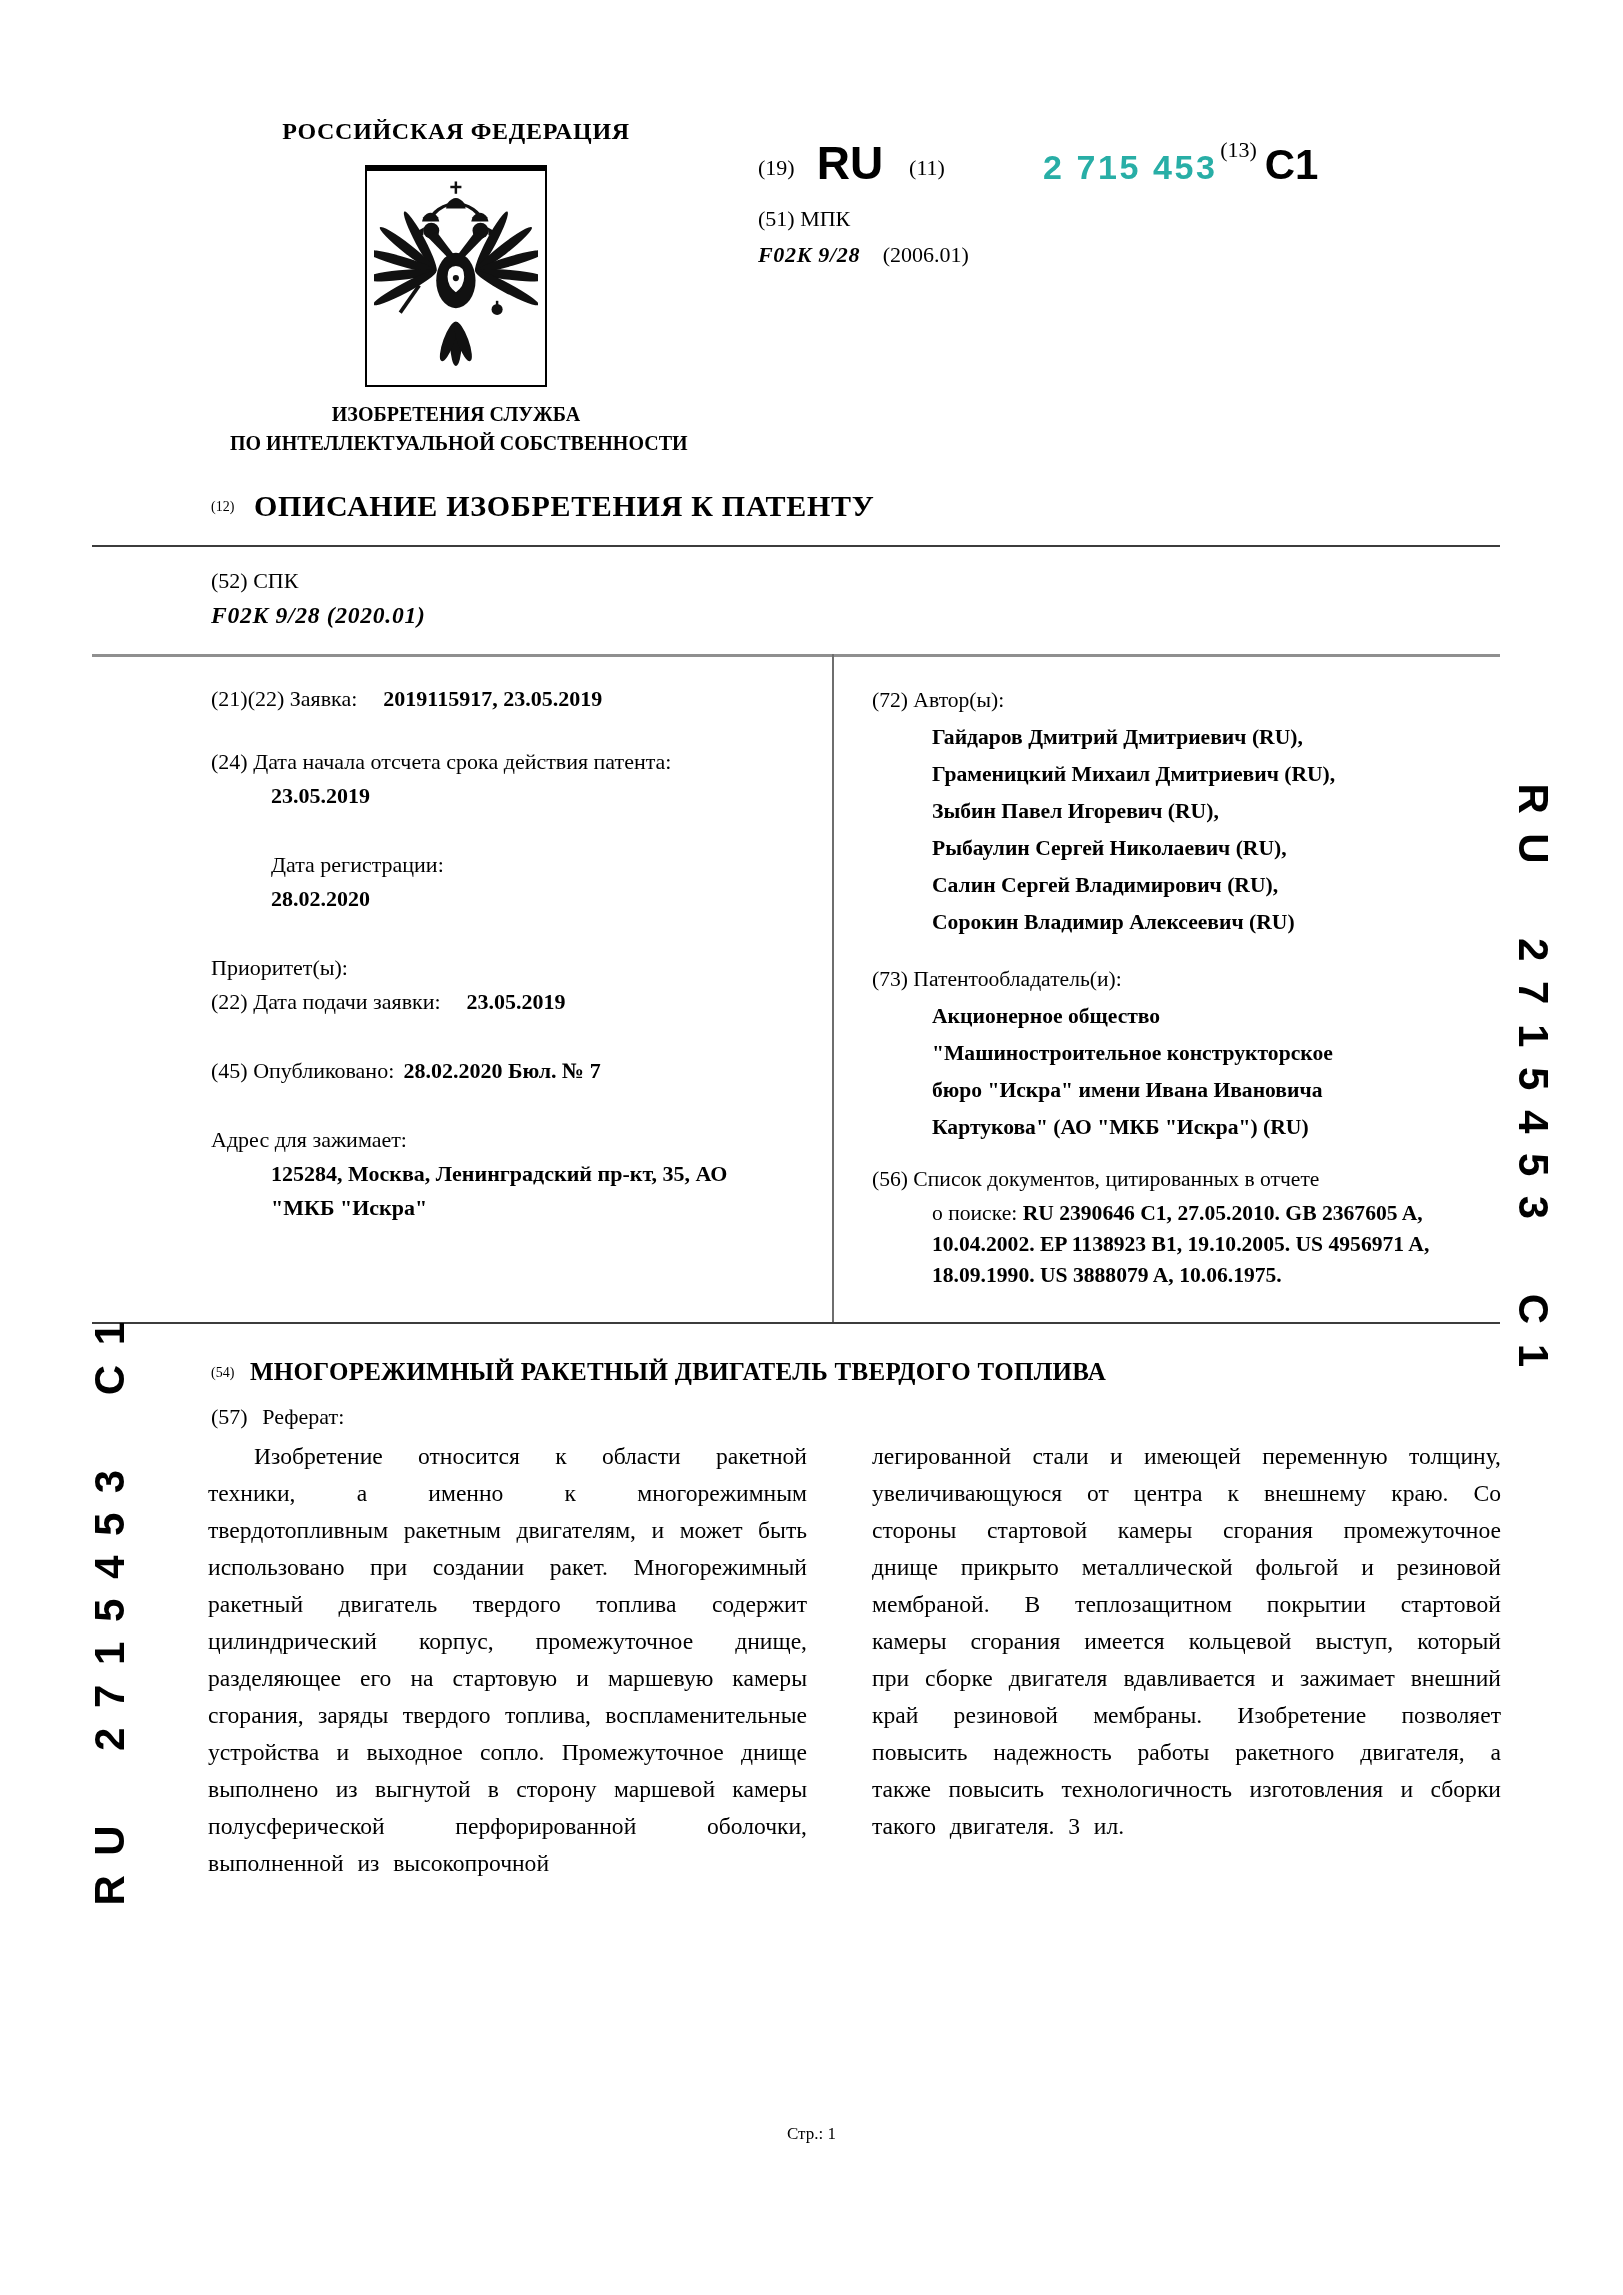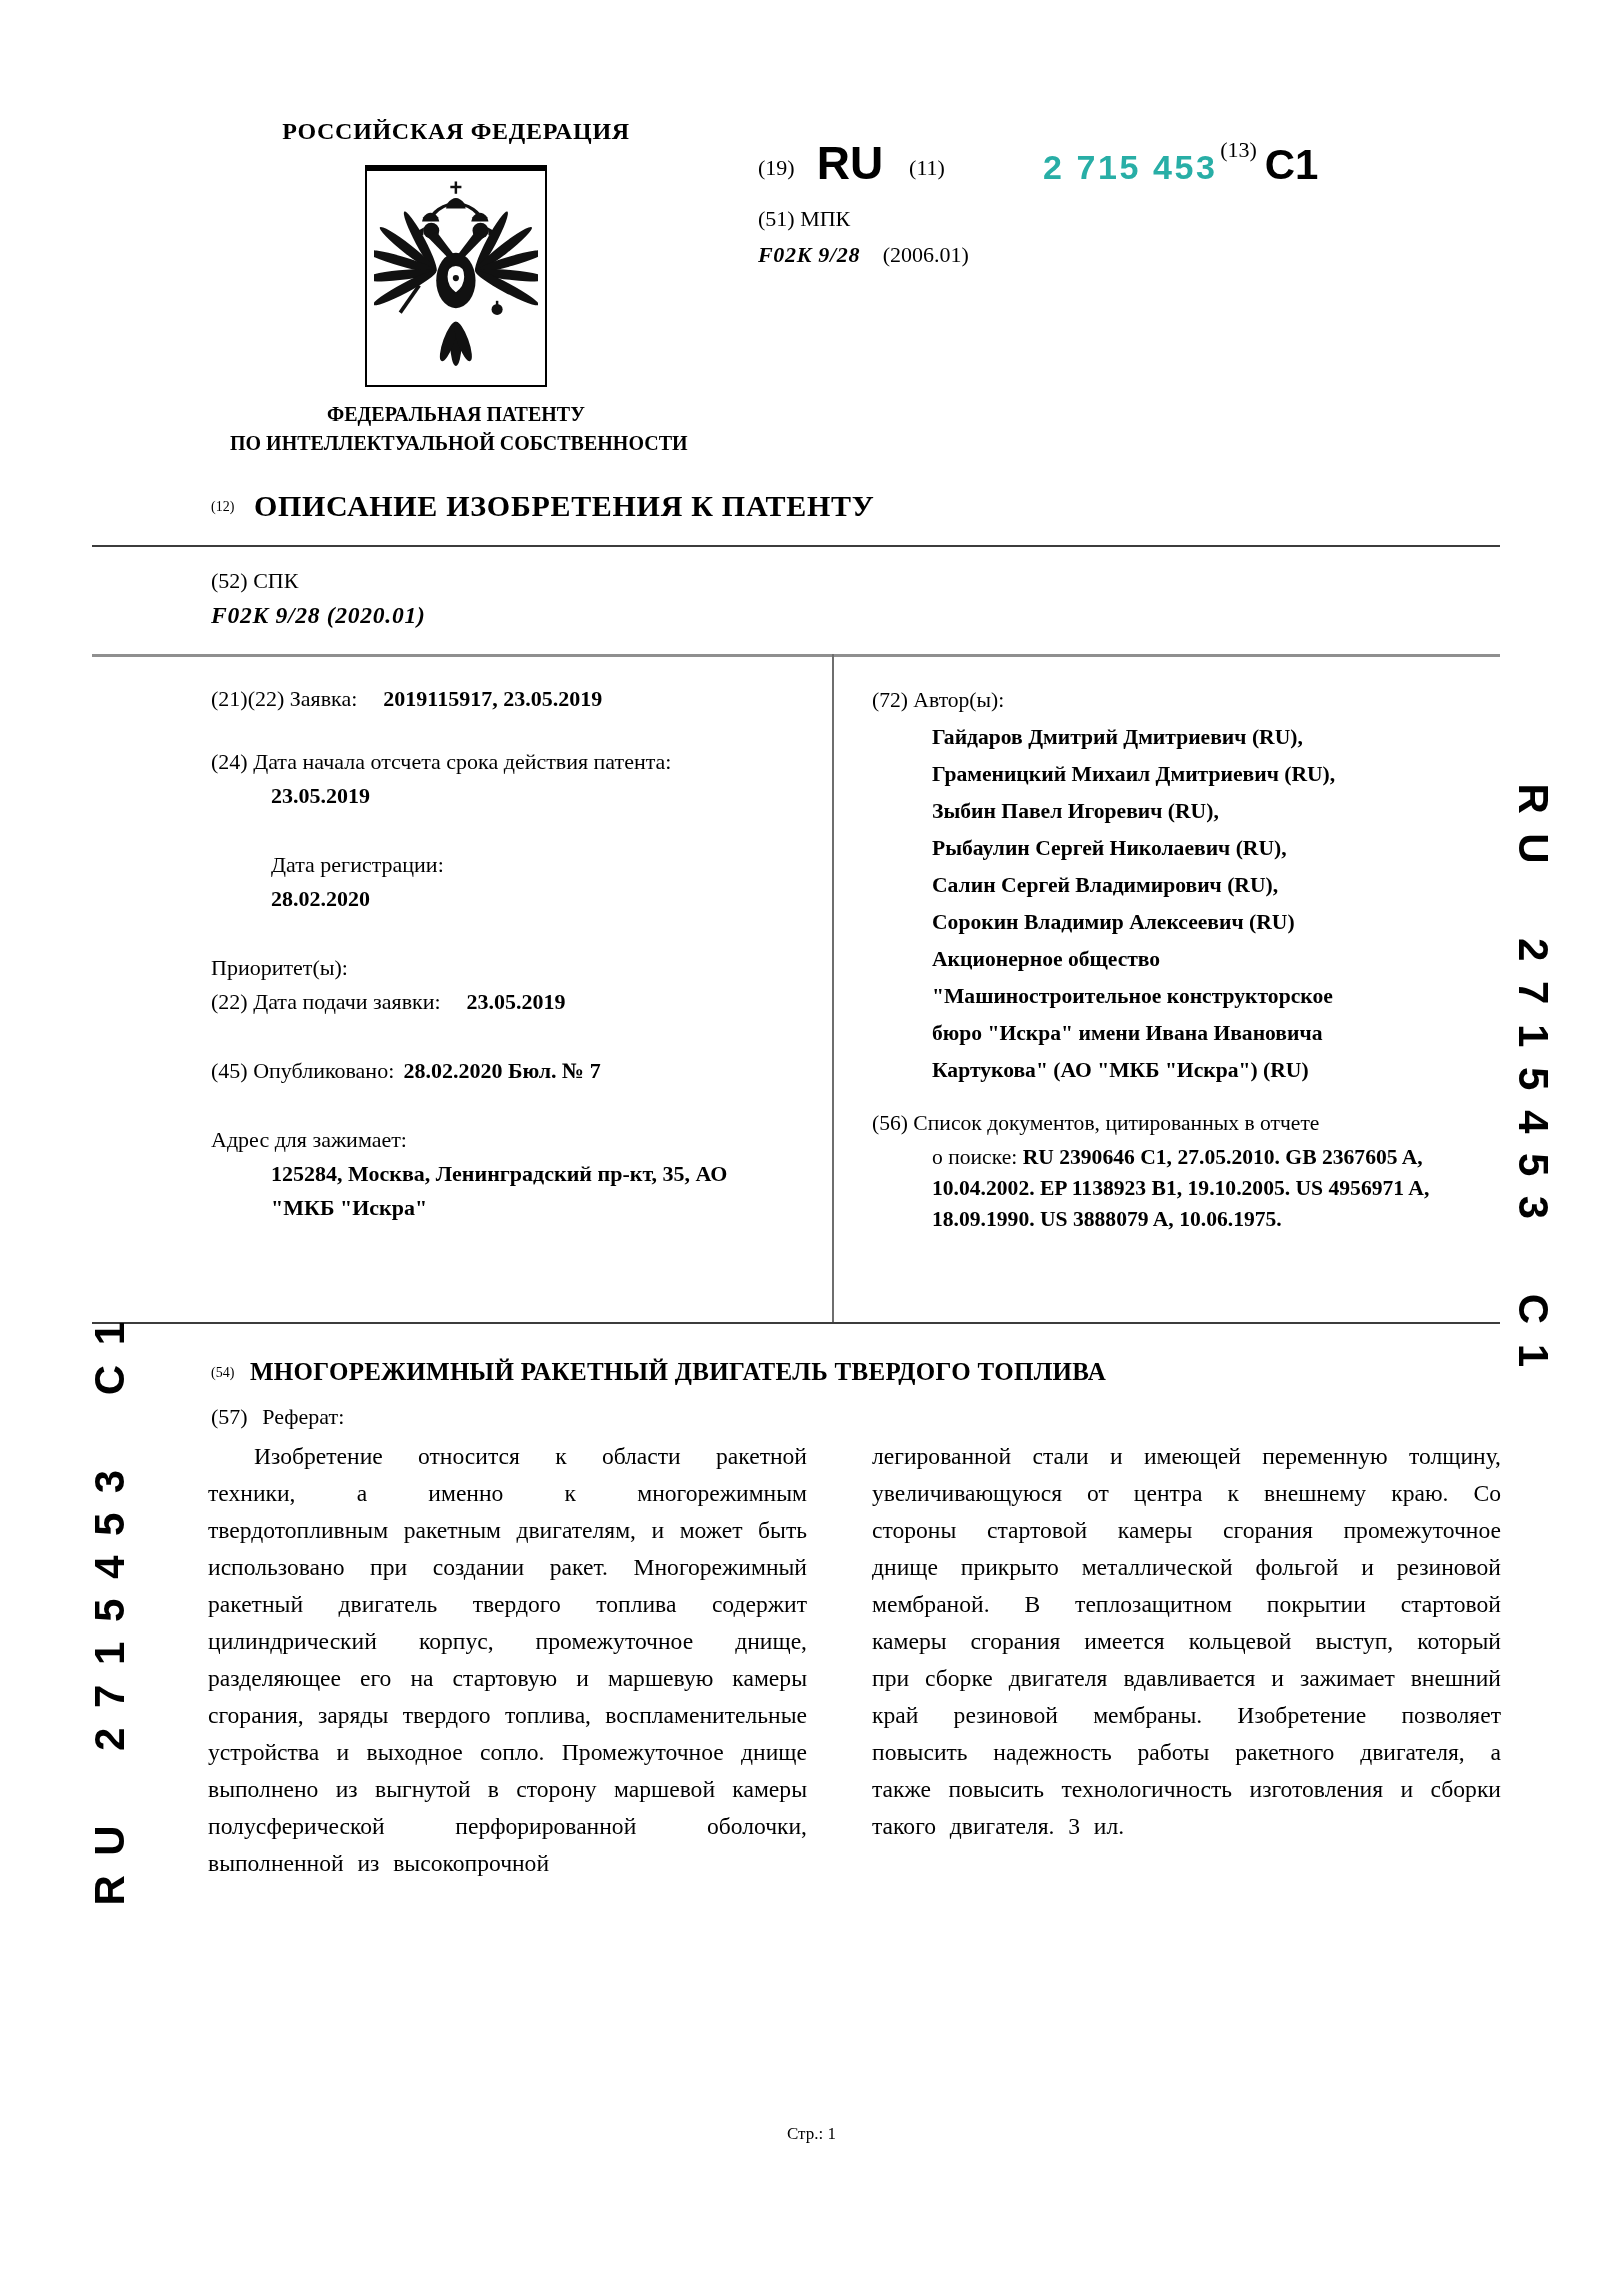--- a/index.html
+++ b/index.html
@@ -109,21 +109,21 @@
           <ellipse cx="130" cy="266" rx="9" ry="34" transform="rotate(-20 130 232)"></ellipse>
           <rect x="52" y="168" width="6" height="54" transform="rotate(35 55 195)"></rect>
           <circle cx="197" cy="212" r="9"></circle>
           <rect x="195" y="198" width="4" height="10"></rect>
         </g>
         <path d="M130 140 q15 0 15 19 q0 17 -15 27 q-15 -10 -15 -27 q0 -19 15 -19 z" fill="#fff" stroke="#111" stroke-width="3"></path>
         <circle cx="130" cy="161" r="5" fill="#111"></circle>
       </svg>
     </div>
     <div class="office">
-      <div>ФЕДЕРАЛЬНАЯ ПАТЕНТУ</div>
+      <div>ИЗОБРЕТЕНИЯ СЛУЖБА</div>
       <div>ПО ИНТЕЛЛЕКТУАЛЬНОЙ СОБСТВЕННОСТИ</div>
     </div>
   </div>
 
   <div class="hdr-right">
     <div class="publine">
       <span class="small-num">(19)</span>
       <span class="ru">RU</span>
       <span class="small-num">(11)</span>
       <span class="pubno" style="color: rgb(40, 174, 166);">2 715 453</span>
@@ -174,20 +174,21 @@
   </div>
 
   <div class="col-right">
     <div>(72) Автор(ы):</div>
     <div class="ind b lines">Гайдаров Дмитрий Дмитриевич (RU),
 Граменицкий Михаил Дмитриевич (RU),
 Зыбин Павел Игоревич (RU),
 Рыбаулин Сергей Николаевич (RU),
 Салин Сергей Владимирович (RU),
 Сорокин Владимир Алексеевич (RU)</div>
+    <div class="mt30">(73) Патентообладатель(и):</div>
     <div class="ind b lines">Акционерное общество
 "Машиностроительное конструкторское
 бюро "Искра" имени Ивана Ивановича
 Картукова" (АО "МКБ "Искра") (RU)</div>
     <div class="mt24">(56) Список документов, цитированных в отчете</div>
     <div class="ind cited">
       <span>о поиске:</span>
       <span class="b">RU 2390646 C1, 27.05.2010. GB 2367605 A, 10.04.2002. EP 1138923 B1, 19.10.2005. US 4956971 A, 18.09.1990. US 3888079 A, 10.06.1975.</span>
     </div>
   </div>

